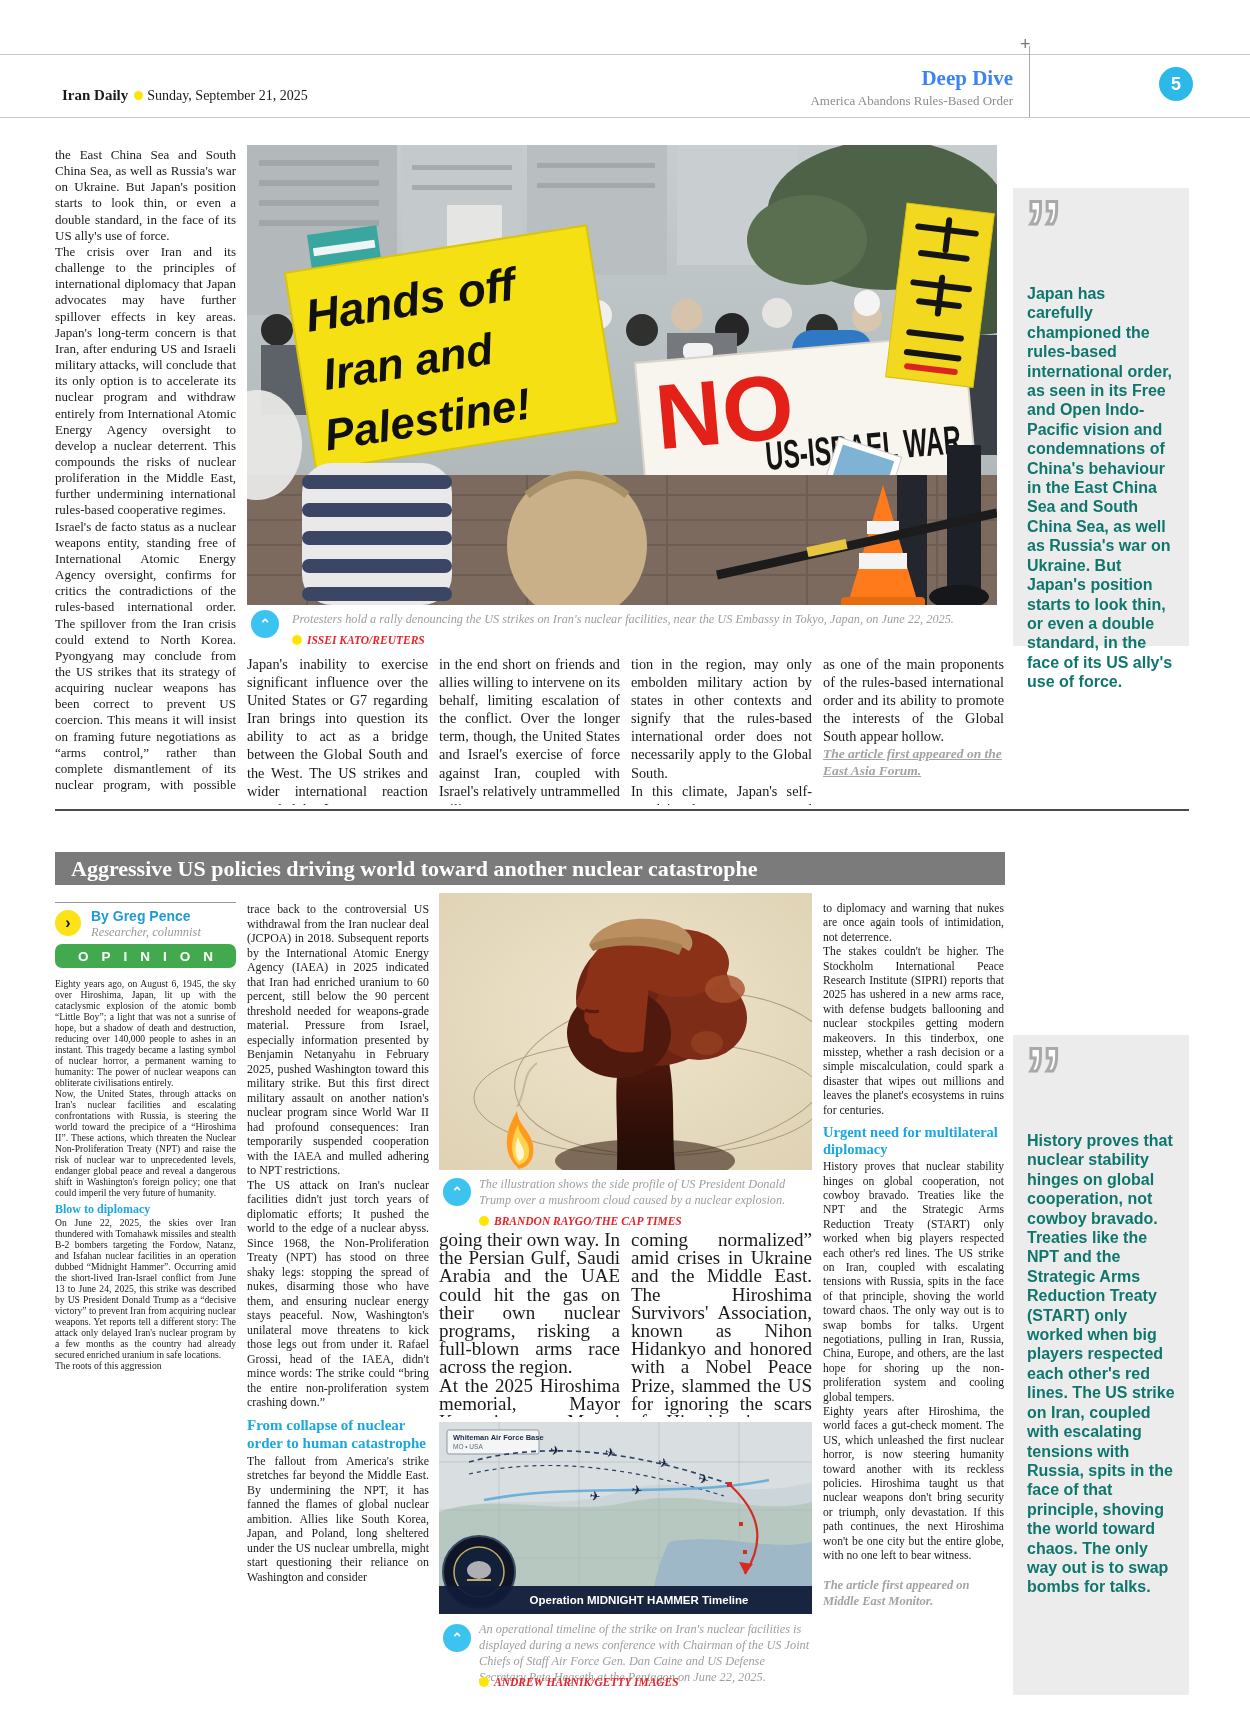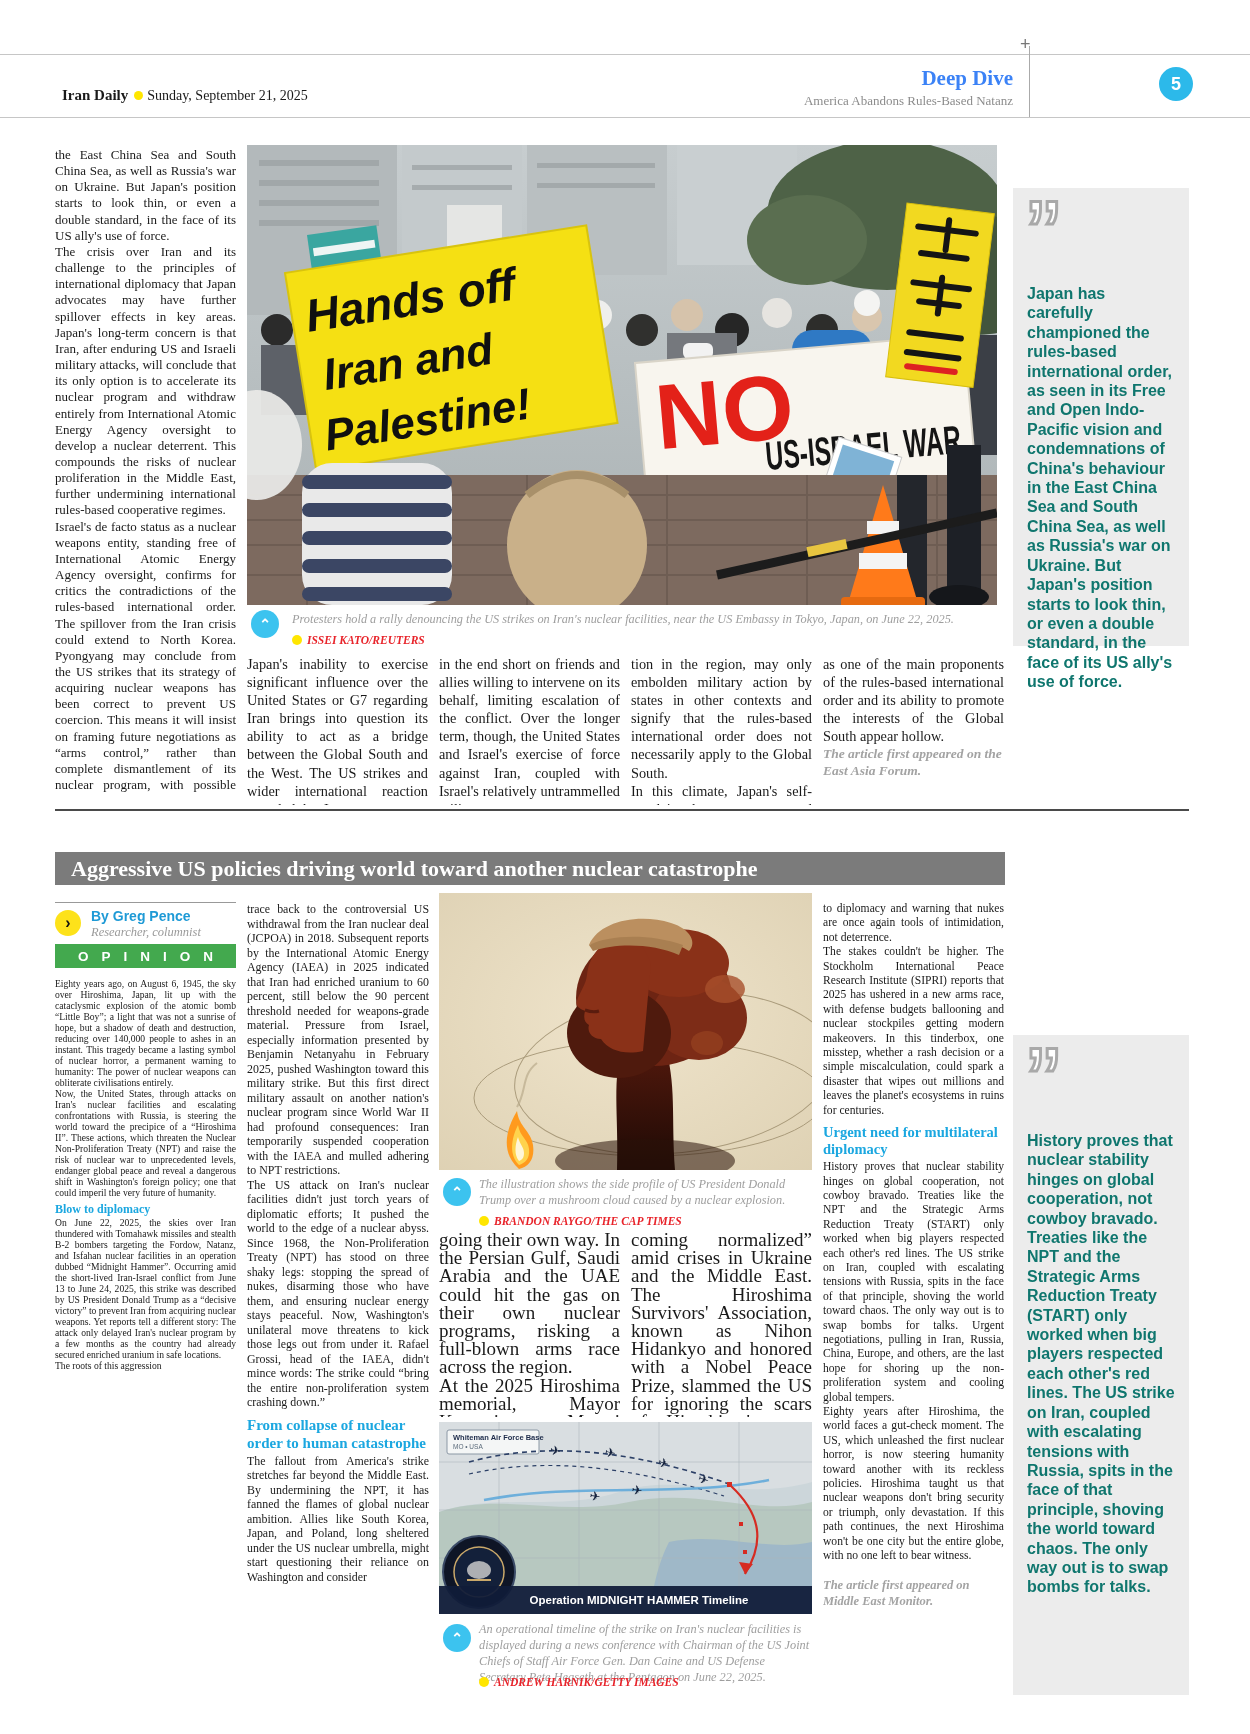--- a/index.html
+++ b/index.html
@@ -15,21 +15,21 @@
   .deepsub{font-size:13px;color:#8c8c8c;margin-top:4px;}
   .pagecircle{width:34px;height:34px;border-radius:50%;background:#2cb9ea;color:#fff;
       font-family:"Liberation Sans",sans-serif;font-weight:bold;font-size:18px;
       display:flex;align-items:center;justify-content:center;}
   .regplus{color:#777;font-size:18px;font-family:"Liberation Sans",sans-serif;}
   
   .bodytext{font-size:13px;line-height:16.15px;text-align:justify;}
   .bodytext p{margin:0;}
   .fourcol{font-size:14.3px;line-height:18.1px;text-align:justify;}
   .fourcol p{margin:0;}
-  .endnote{color:#a3a3a3;font-weight:bold;font-style:italic;font-size:13.5px;line-height:17px;margin-top:16px;text-align:left;}
+  .endnote{color:#a3a3a3;font-weight:bold;font-style:italic;font-size:13.5px;line-height:17px;margin-top:16px;text-align:left;text-decoration:underline;}
   
   .cap{font-style:italic;color:#9e9e9e;font-size:12.3px;line-height:16px;}
   .credit{font-style:italic;font-weight:bold;color:#e8232a;font-size:11.5px;}
   .capdot{display:inline-block;width:10px;height:10px;border-radius:50%;background:#ffe600;margin-right:5px;vertical-align:-1px;}
   .capcircle{width:28px;height:28px;border-radius:50%;background:#3cc3ef;color:#fff;display:flex;align-items:center;justify-content:center;
      font-family:"Liberation Sans",sans-serif;font-weight:bold;font-size:14px;}
   
   .quotebox{background:#ececec;padding:12px 14px;box-sizing:border-box;}
   .qmark{font-family:"Liberation Sans",sans-serif;font-size:100px;line-height:70px;height:84px;color:#ffffff;
       -webkit-text-stroke:3px #a9a9a9;letter-spacing:2px;}
@@ -60,21 +60,21 @@
 
 <div id="page">
 
   <div class="regplus abs" style="left:1020px;top:34px;">+</div>
   <div class="rule" style="left:0;top:54px;width:1250px;height:1px;"></div>
   <div class="abs" style="left:62px;top:86px;">
     <span class="brand">Iran Daily</span><span class="ydot"></span><span class="date">Sunday, September 21, 2025</span>
   </div>
   <div class="abs" style="left:700px;top:68px;width:313px;text-align:right;">
     <div class="deepdive">Deep Dive</div>
-    <div class="deepsub">America Abandons Rules-Based Natanz</div>
+    <div class="deepsub">America Abandons Rules-Based Order</div>
   </div>
   <div class="rule" style="left:1029px;top:46px;width:1px;height:71px;background:#aaa;"></div>
   <div class="pagecircle abs" style="left:1159px;top:67px;">5</div>
   <div class="rule" style="left:0;top:117px;width:1250px;height:1px;"></div>
 
   <div class="abs bodytext" style="left:55px;top:147px;width:181px;height:648px;overflow:hidden;">
     <p>the East China Sea and South China Sea, as well as Russia's war on Ukraine. But Japan's position starts to look thin, or even a double standard, in the face of its US ally's use of force.</p>
     <p>The crisis over Iran and its challenge to the principles of international diplomacy that Japan advocates may have further spillover effects in key areas. Japan's long-term concern is that Iran, after enduring US and Israeli military attacks, will conclude that its only option is to accelerate its nuclear program and withdraw entirely from International Atomic Energy Agency oversight to develop a nuclear deterrent. This compounds the risks of nuclear proliferation in the Middle East, further undermining international rules-based cooperative regimes.</p>
     <p>Israel's de facto status as a nuclear weapons entity, standing free of International Atomic Energy Agency oversight, confirms for critics the contradictions of the rules-based international order. The spillover from the Iran crisis could extend to North Korea. Pyongyang may conclude from the US strikes that its strategy of acquiring nuclear weapons has been correct to prevent US coercion. This means it will insist on framing future negotiations as “arms control,” rather than complete dismantlement of its nuclear program, with possible ripple effects for nuclear proliferation in East Asia.</p>
   </div>
@@ -233,21 +233,21 @@
     <div class="qtext">Japan has carefully championed the rules-based international order, as seen in its Free and Open Indo-Pacific vision and condemnations of China's behaviour in the East China Sea and South China Sea, as well as Russia's war on Ukraine. But Japan's position starts to look thin, or even a double standard, in the face of its US ally's use of force.</div>
   </div>
 
   <div class="rule" style="left:55px;top:809px;width:1134px;height:2px;background:#4a4a4a;"></div>
   <div class="abs graybar" style="left:55px;top:852px;width:950px;height:33px;">Aggressive US policies driving world toward another nuclear catastrophe</div>
 
   <div class="rule" style="left:55px;top:902px;width:181px;height:1px;background:#999;"></div>
   <div class="bycircle abs" style="left:55px;top:910px;">›</div>
   <div class="abs bylinename" style="left:91px;top:908px;">By Greg Pence</div>
   <div class="abs bylinerole" style="left:91px;top:925px;">Researcher, columnist</div>
-  <div class="abs opstrip" style="left:55px;top:944px;width:181px;height:24px;box-sizing:border-box;">OPINION</div>
+  <div class="abs opstrip" style="left:55px;top:944px;width:181px;height:24px;box-sizing:border-box;border-radius:7px;">OPINION</div>
 
   <div class="abs opcol c1" style="left:55px;top:978px;width:181px;height:736px;">
     <p>Eighty years ago, on August 6, 1945, the sky over Hiroshima, Japan, lit up with the cataclysmic explosion of the atomic bomb “Little Boy”; a light that was not a sunrise of hope, but a shadow of death and destruction, reducing over 140,000 people to ashes in an instant. This tragedy became a lasting symbol of nuclear horror, a permanent warning to humanity: The power of nuclear weapons can obliterate civilisations entirely.</p>
     <p>Now, the United States, through attacks on Iran's nuclear facilities and escalating confrontations with Russia, is steering the world toward the precipice of a “Hiroshima II”. These actions, which threaten the Nuclear Non-Proliferation Treaty (NPT) and raise the risk of nuclear war to unprecedented levels, endanger global peace and reveal a dangerous shift in Washington's foreign policy; one that could imperil the very future of humanity.</p>
     <p class="subhead" style="font-size:12px;">Blow to diplomacy</p>
     <p>On June 22, 2025, the skies over Iran thundered with Tomahawk missiles and stealth B-2 bombers targeting the Fordow, Natanz, and Isfahan nuclear facilities in an operation dubbed “Midnight Hammer”. Occurring amid the short-lived Iran-Israel conflict from June 13 to June 24, 2025, this strike was described by US President Donald Trump as a “decisive victory” to prevent Iran from acquiring nuclear weapons. Yet reports tell a different story: The attack only delayed Iran's nuclear program by a few months as the country had already secured enriched uranium in safe locations.</p>
     <p>The roots of this aggression</p>
   </div>
 
   <div class="abs opcol c2" style="left:247px;top:902px;width:182px;height:800px;">

